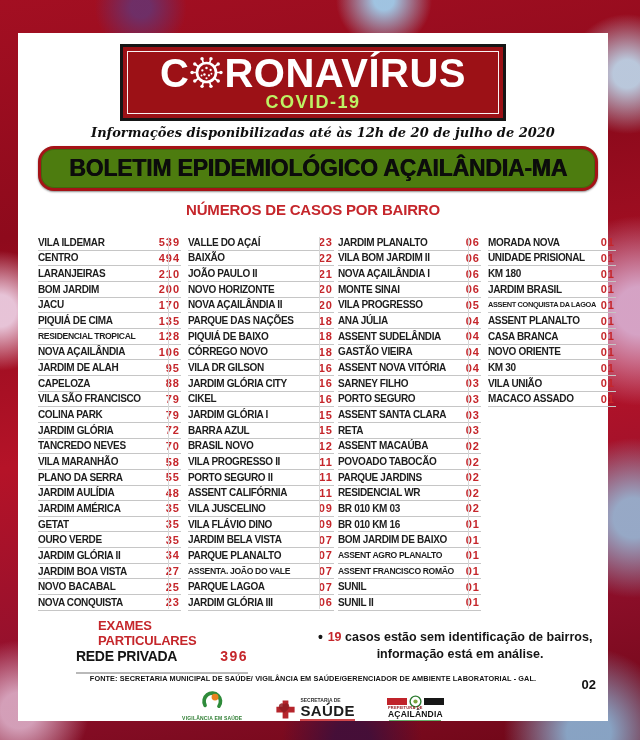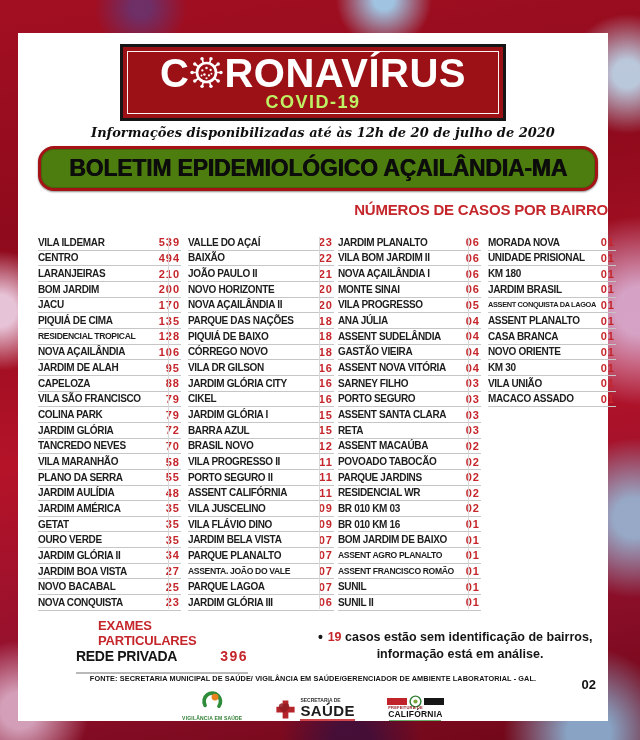--- a/index.html
+++ b/index.html
@@ -36,21 +36,21 @@
     font-family:"DejaVu Serif", serif; font-style:italic; font-weight:600; font-size:13px; color:#101010;padding-left:20px; }
 
   
   .boletim-box { position:absolute; left:20px; top:113px; width:560px; height:45px;
     border:3.5px solid var(--border-red,#a51317); border-radius:16px; background:#4d7c0f;
     box-shadow:0 1px 2px rgba(0,0,0,.45), inset 0 0 0 1px rgba(0,0,0,.15);
     display:flex; align-items:center; justify-content:center; }
   .boletim-box span { font-size:23px; font-weight:bold; color:#0c0c0c; letter-spacing:-.2px;
     text-shadow:.6px 0 #0c0c0c; white-space:nowrap; }
 
-  .section-title { position:absolute; top:168px; left:0; width:100%; text-align:right;
+  .section-title { position:absolute; top:168px; left:0; width:100%; text-align:center;
     font-size:15px; font-weight:bold; color:var(--accent-red,#c5262b); letter-spacing:-.2px; }
 
   
   .table { position:absolute; left:4px; top:202px; width:578px; height:376px; }
   .col  { position:absolute; top:0;margin-left:16px; }
   .col1 { left:0;    width:143px; }
   .col2 { left:150px; width:146px; }
   .col3 { left:300px; width:143px; }
   .col4 { left:450px; width:128px; }
   .vdiv { position:absolute; top:2px; width:1px; height:372px; background:#d8d8d8; }
@@ -627,19 +627,19 @@
       <div class="l3bars">
         <div class="l3bar red"></div>
         <svg width="13" height="13" viewBox="0 0 13 13">
           <circle cx="6.5" cy="6.5" r="5.4" fill="#ffffff" stroke="#2e7d32" stroke-width="1.4"></circle>
           <circle cx="6.5" cy="6.5" r="2.1" fill="#7aa43c"></circle>
         </svg>
         <div class="l3bar black"></div>
       </div>
       <div class="l3name">
         <span class="l3small">PREFEITURA DE</span>
-        <span>CALIFÓRNIA</span>
+        <span>AÇAILÂNDIA</span>
       </div>
       <div class="l3tag"></div>
     </div>
   </div>
 
 </div>
 
 </body></html>

